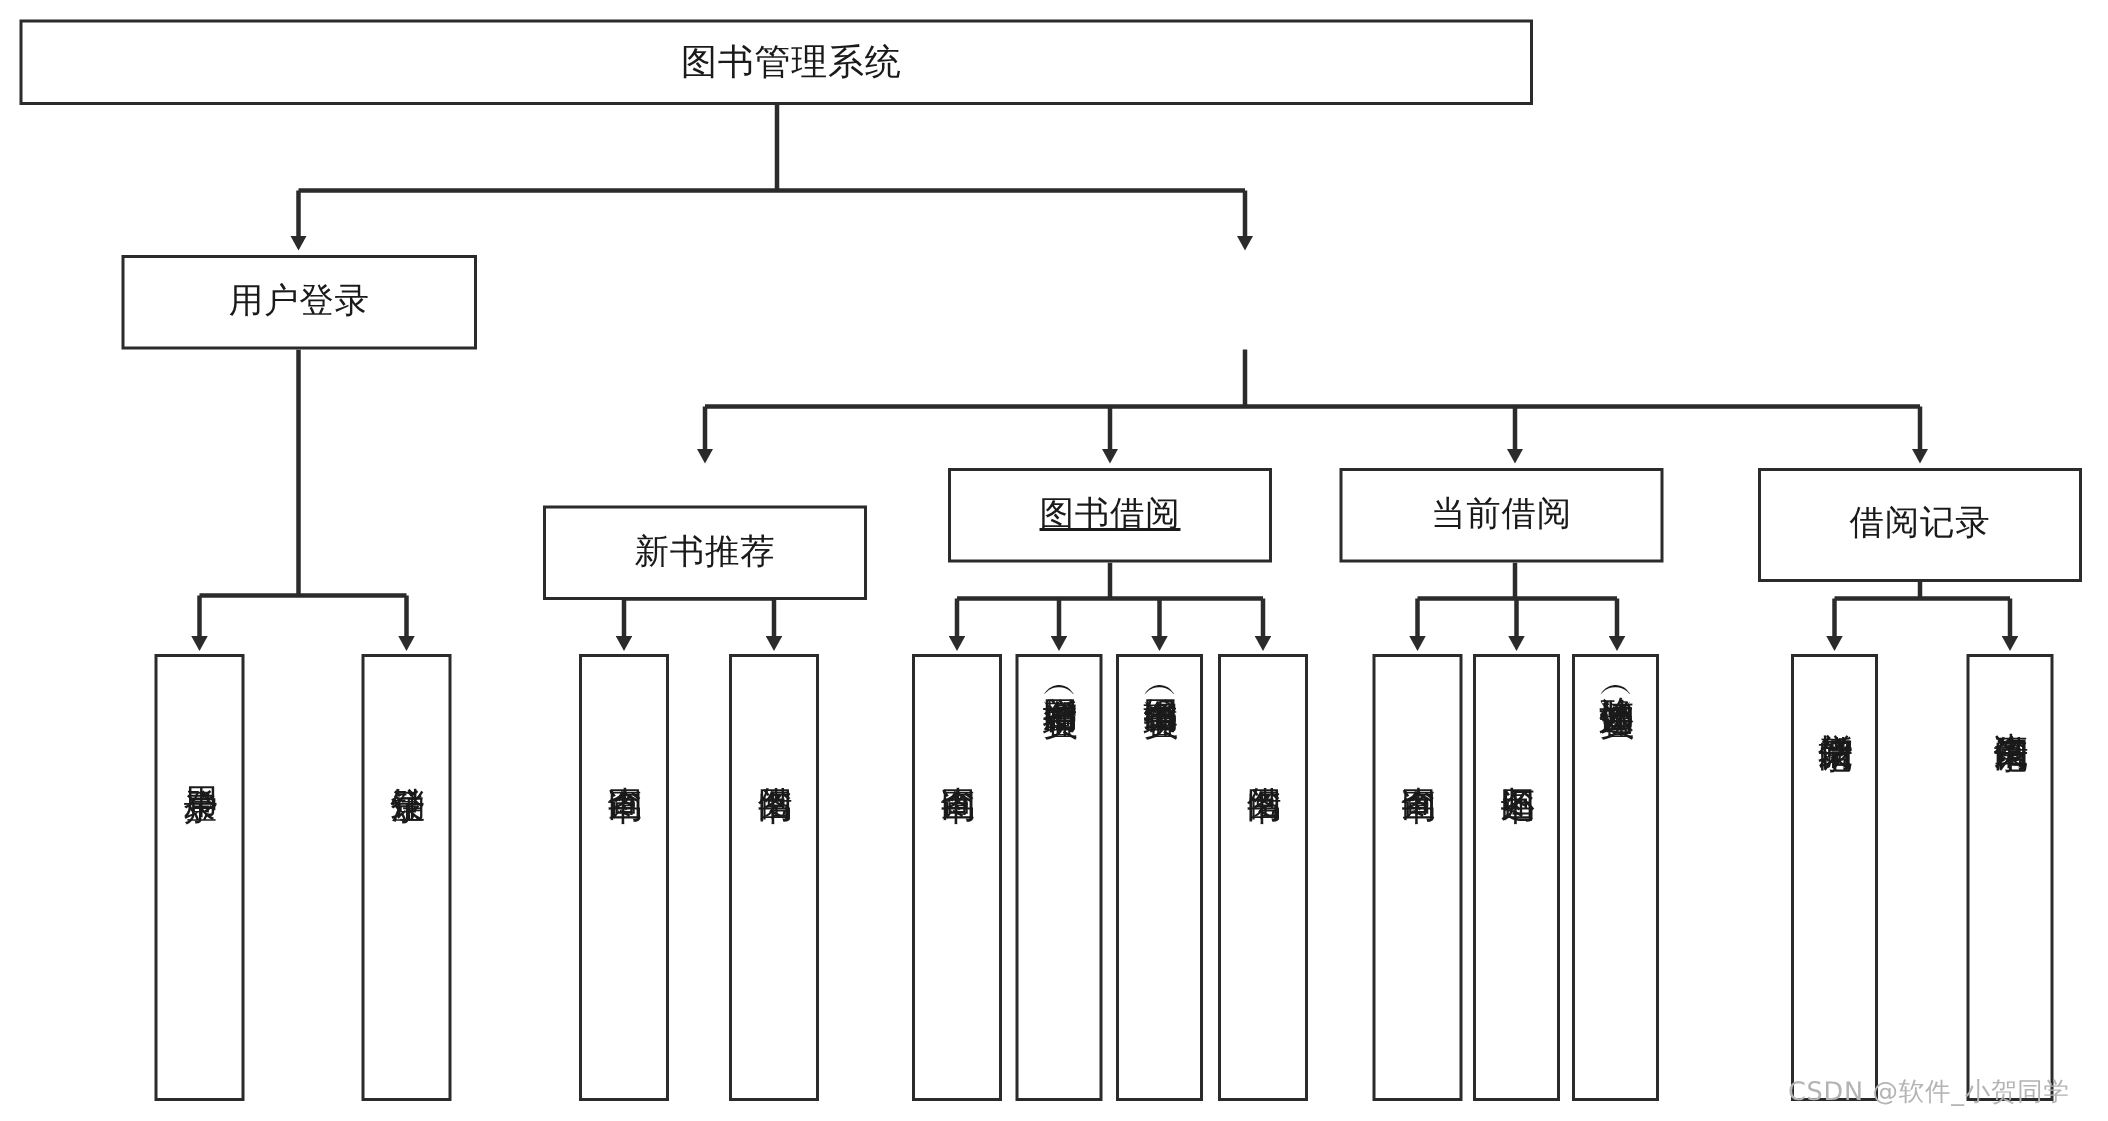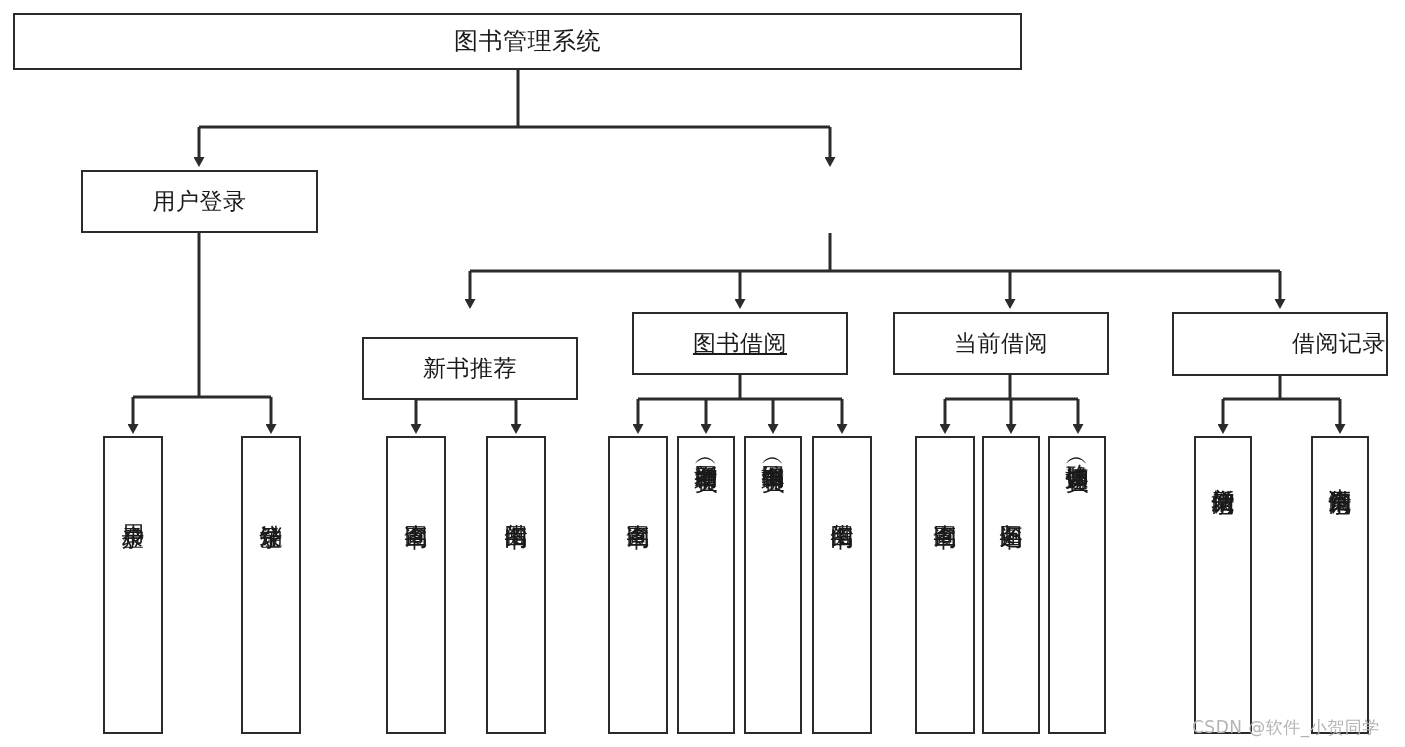--- a/index.html
+++ b/index.html
@@ -134,21 +134,21 @@
 
   <div class="node node-h" style="left:362px; top:312px; width:216px; height:63px;margin-top:25px;">
     <span>新书推荐</span>
   </div>
   <div class="node node-h" style="left:632px; top:312px; width:216px; height:63px;text-decoration:underline;">
     <span>图书借阅</span>
   </div>
   <div class="node node-h" style="left:893px; top:312px; width:216px; height:63px;">
     <span>当前借阅</span>
   </div>
-  <div class="node node-h" style="left:1172px; top:312px; width:216px; height:64px;justify-content:flex-end;">
+  <div class="node node-h" style="left:1172px; top:312px; width:216px; height:76px;">
     <span>借阅记录</span>
   </div>
 
   <div class="node node-v center" style="left:103px; top:436px; width:60px; height:298px; padding-top:68px;">
     <span class="vtext">用户登录</span>
   </div>
   <div class="node node-v center" style="left:241px; top:436px; width:60px; height:298px; padding-top:68px;">
     <span class="vtext">注销登录</span>
   </div>
 

